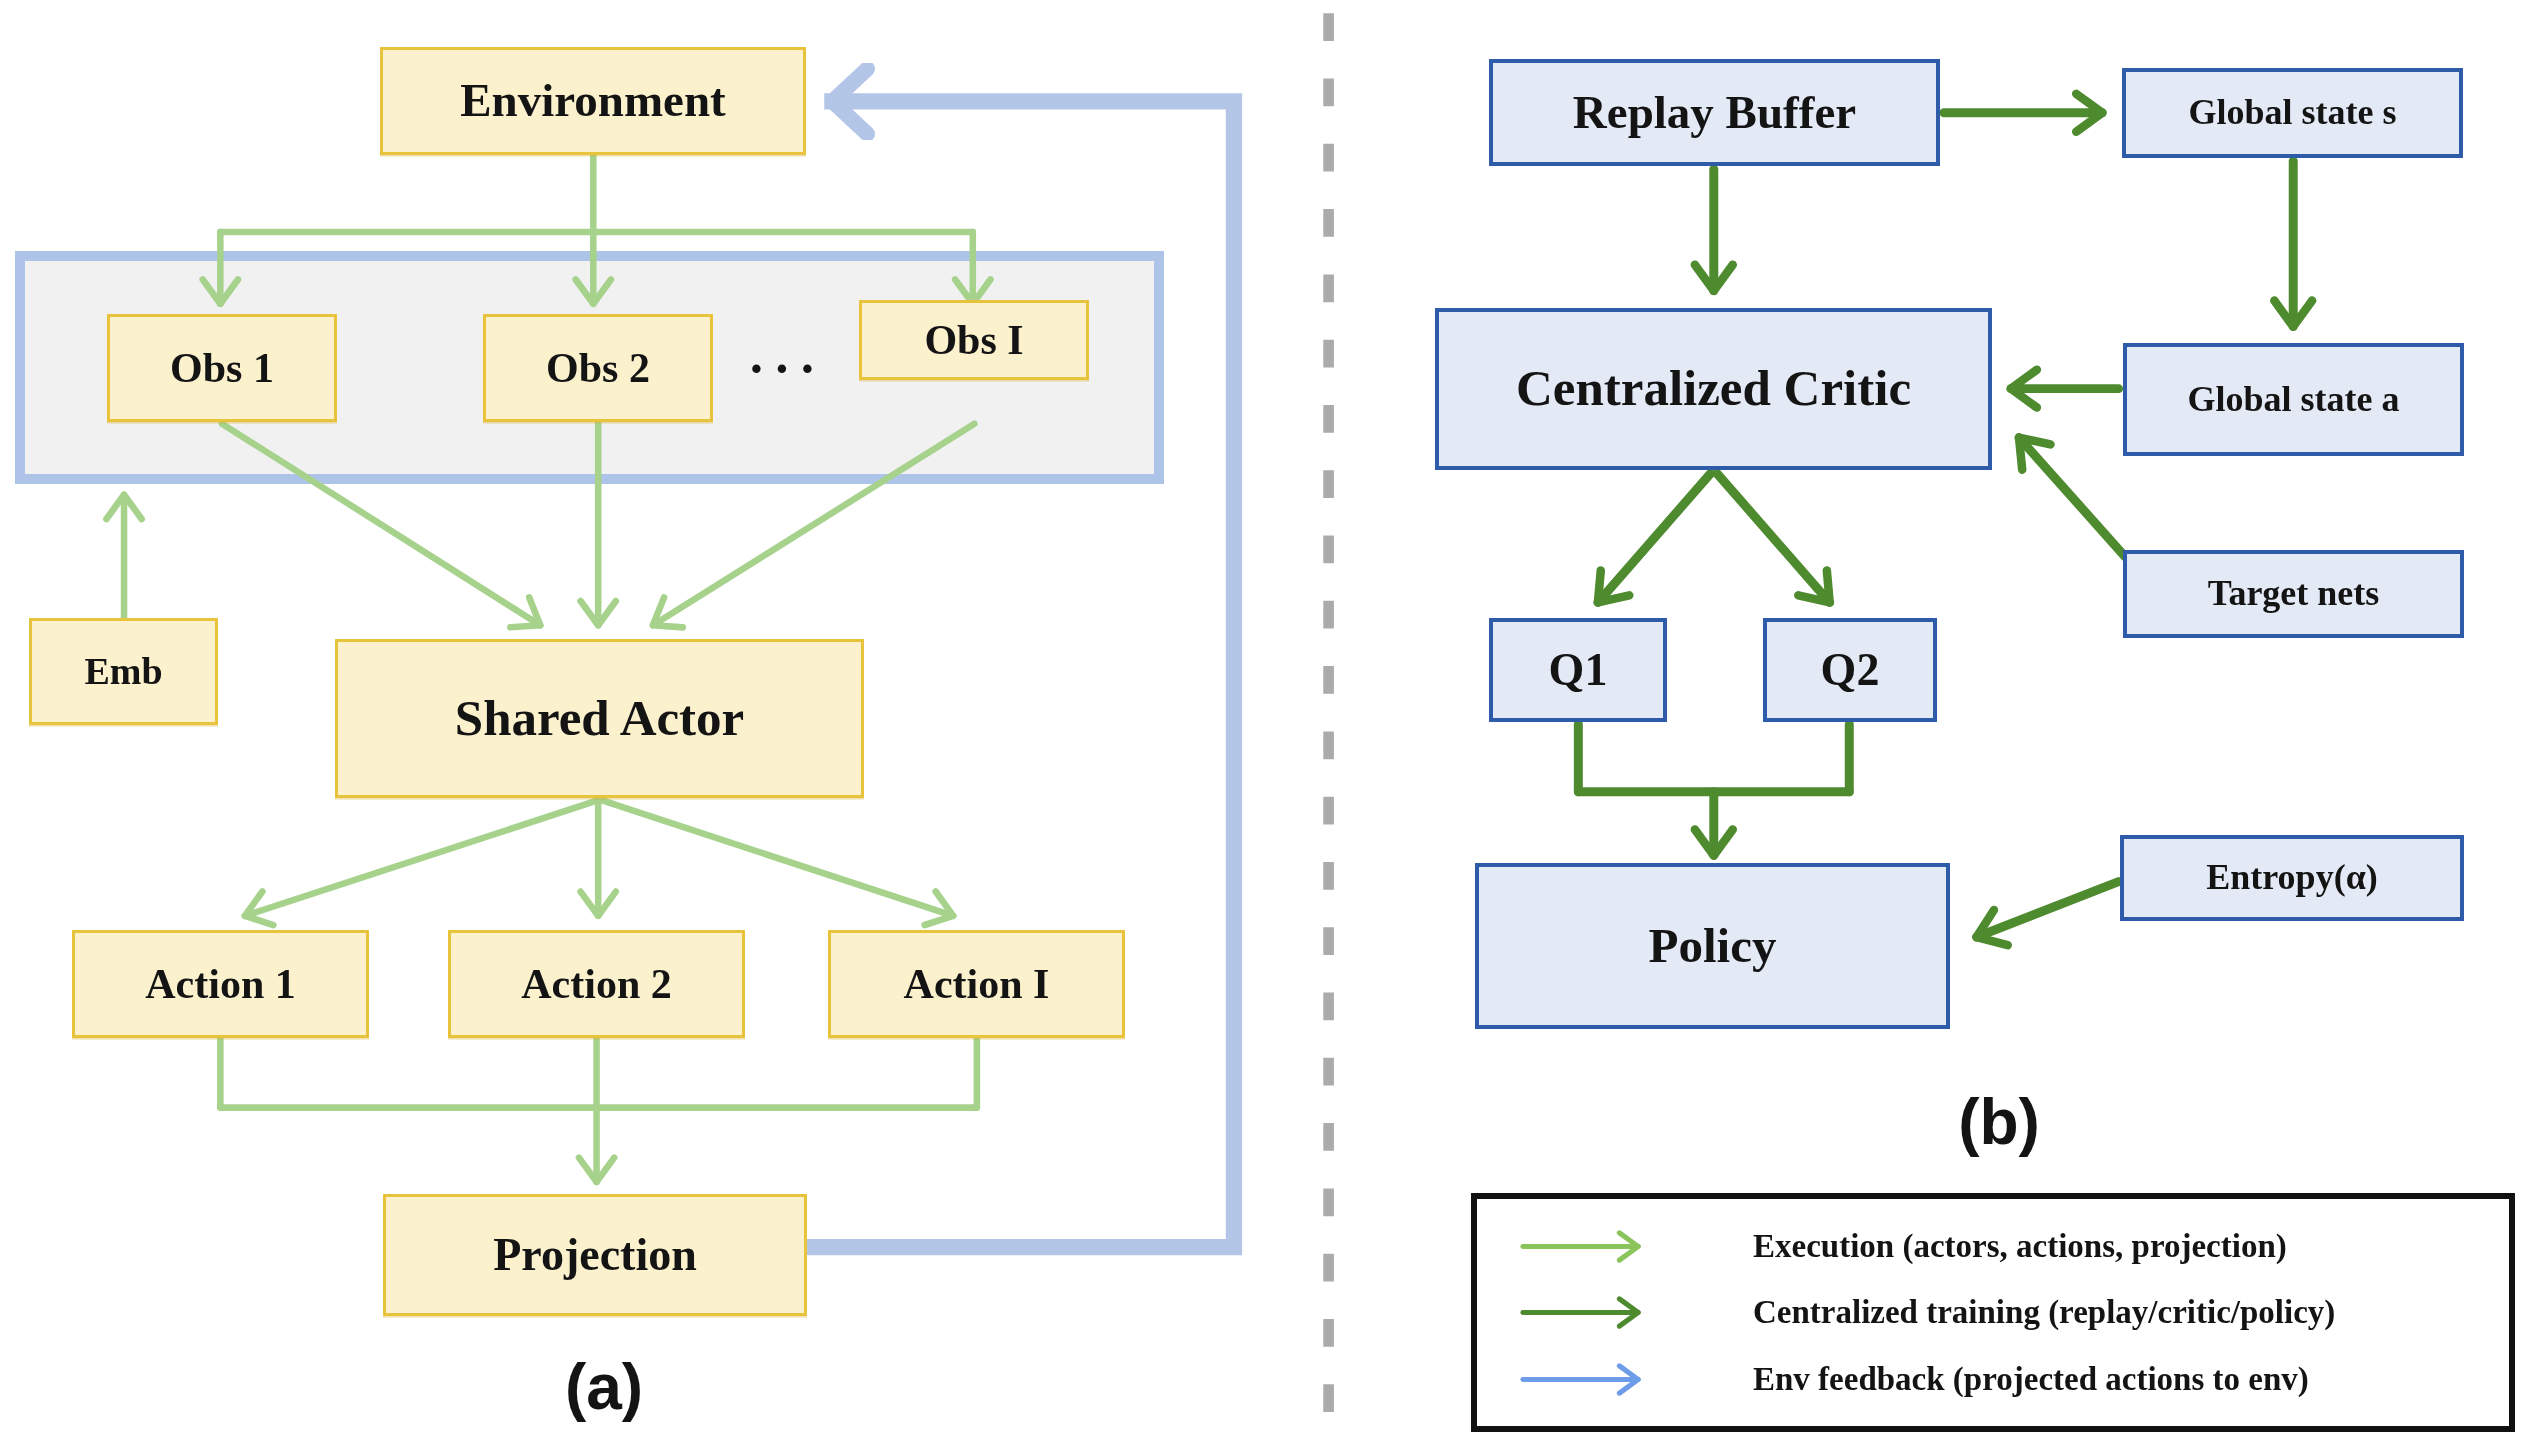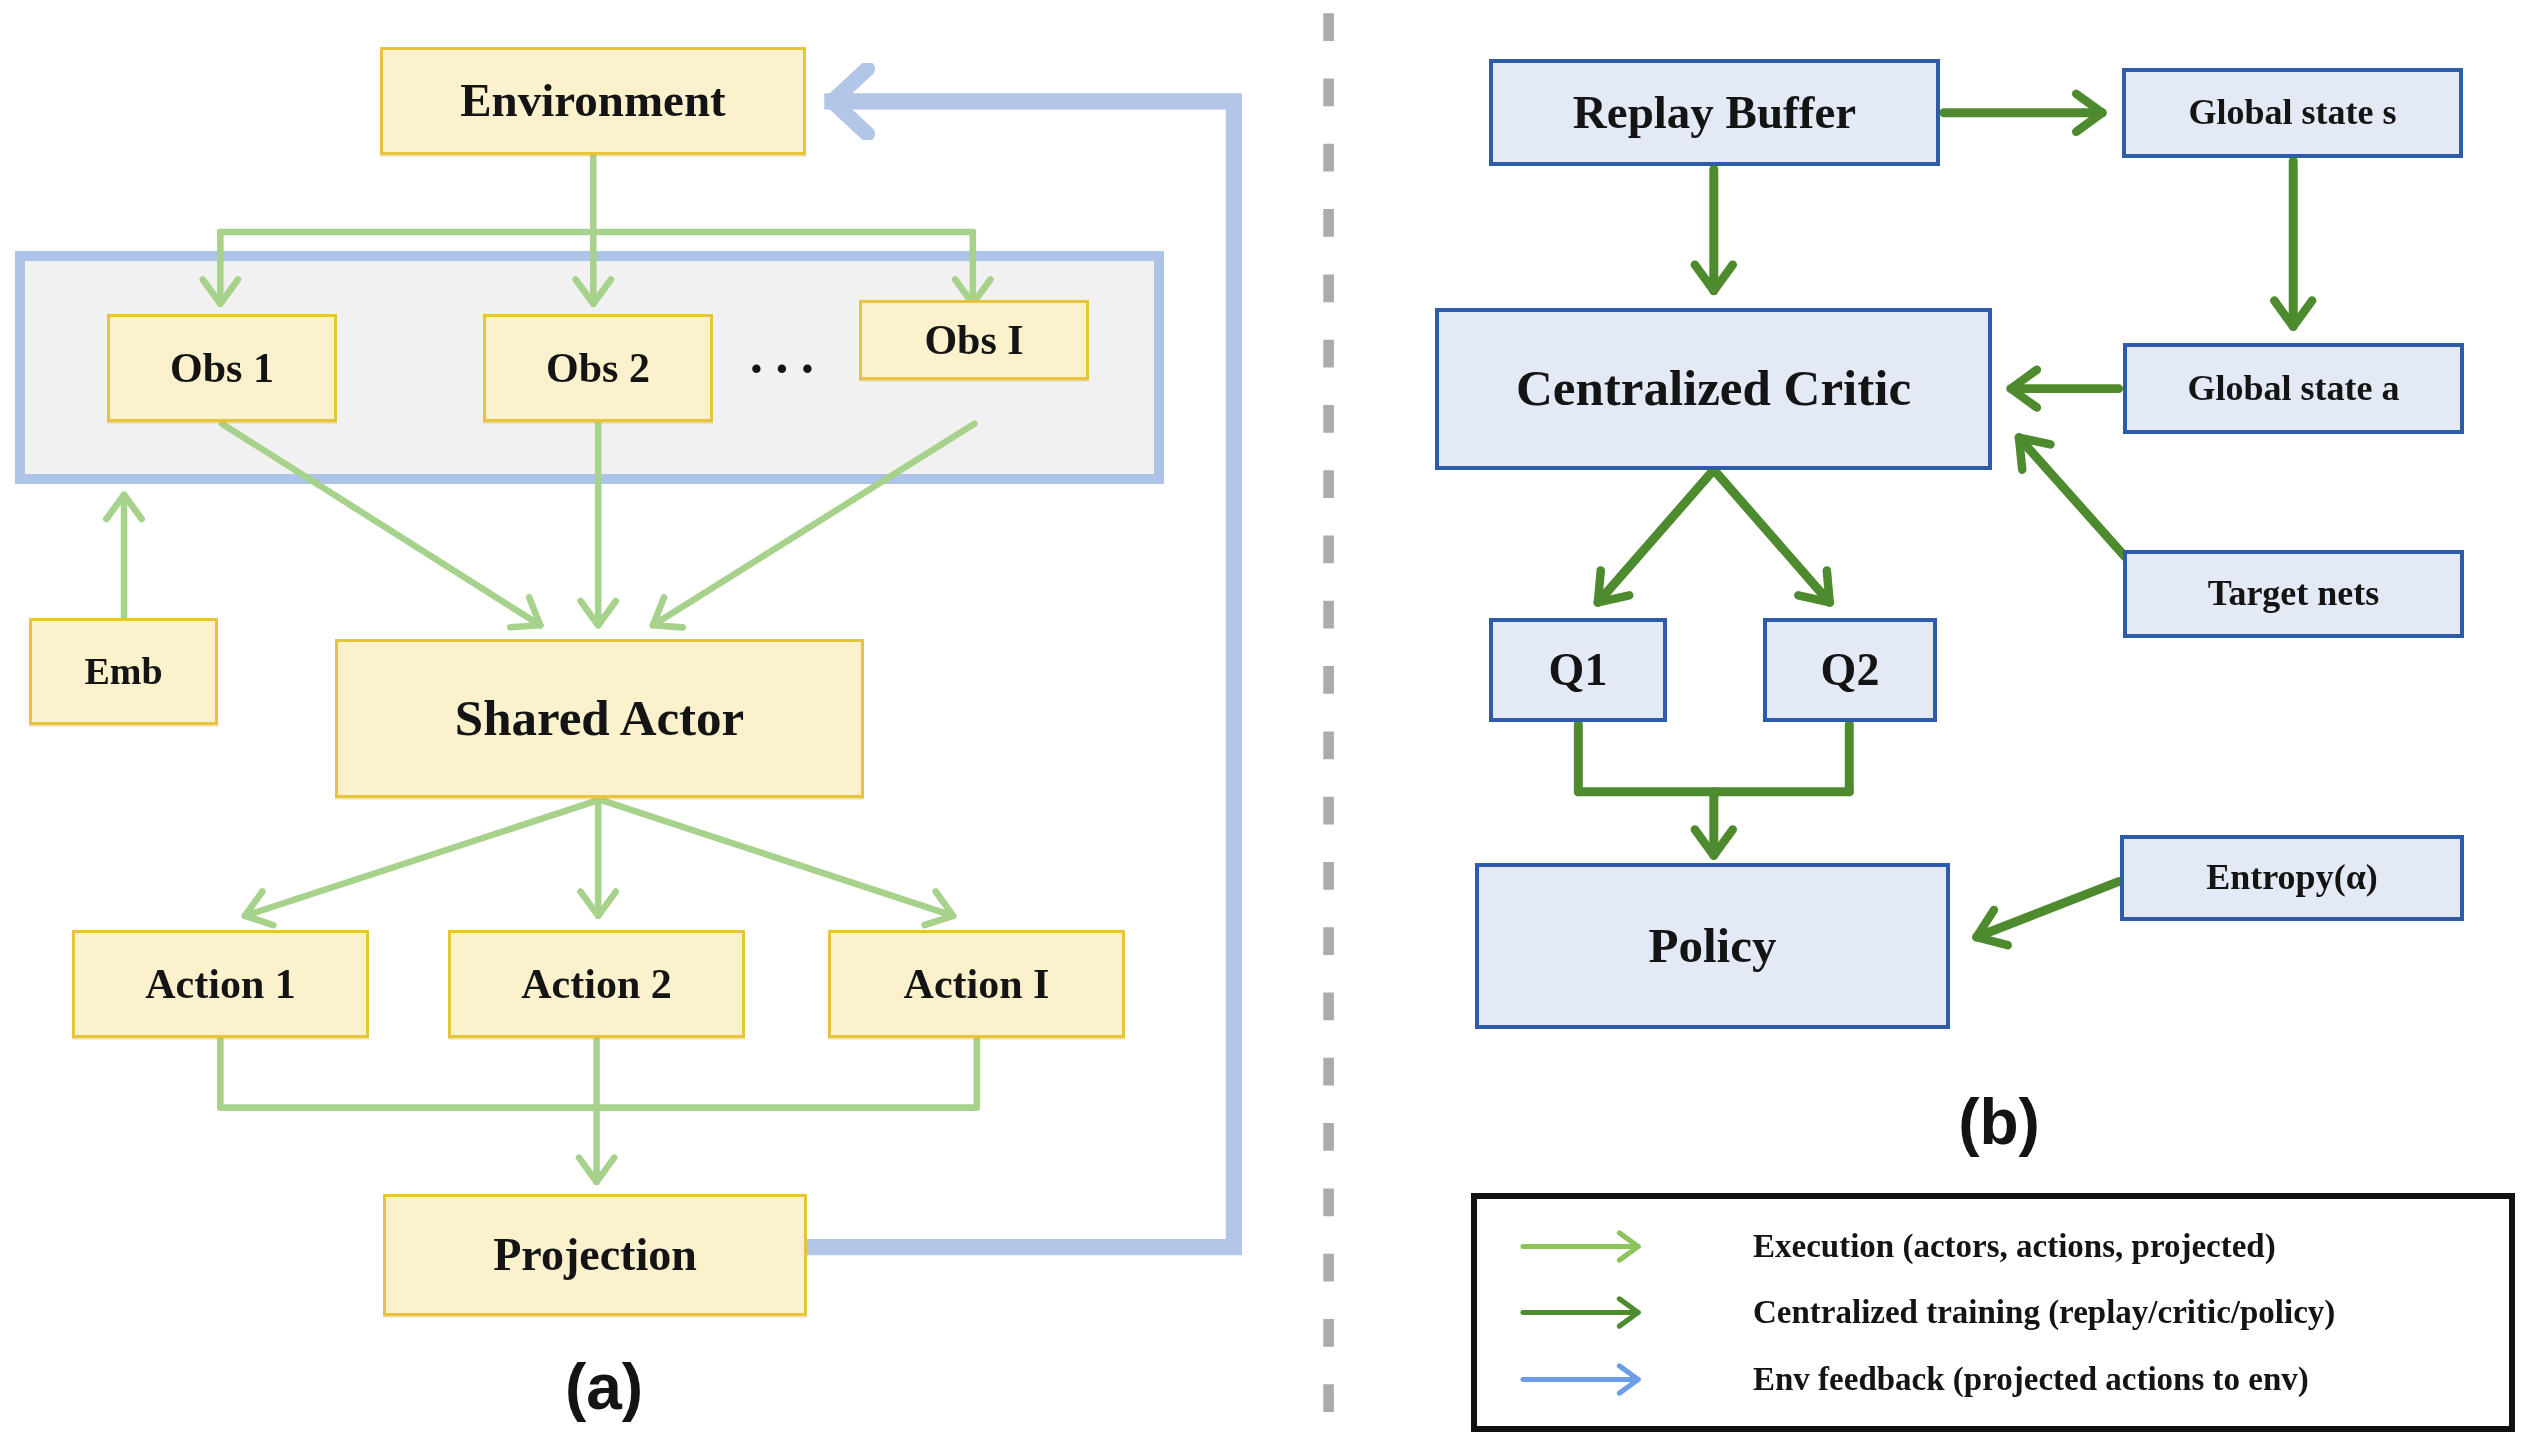--- a/index.html
+++ b/index.html
@@ -152,21 +152,21 @@
     </div>
 
   <div class="box bbox" style="left:2122px;top:68px;width:341px;height:90px;font-size:36px;">
       <span>Global state s</span>
     </div>
 
   <div class="box bbox" style="left:1435px;top:308px;width:557px;height:162px;font-size:51px;">
       <span>Centralized Critic</span>
     </div>
 
-  <div class="box bbox" style="left:2123px;top:343px;width:341px;height:91px;font-size:36px;">
+  <div class="box bbox" style="left:2123px;top:343px;width:341px;height:113px;font-size:36px;">
       <span>Global state a</span>
     </div>
 
   <div class="box bbox" style="left:2123px;top:510px;width:341px;height:88px;font-size:36px;margin-top:40px;">
       <span>Target nets</span>
     </div>
 
   <div class="box bbox" style="left:1489px;top:618px;width:178px;height:104px;font-size:46px;">
       <span>Q1</span>
     </div>
@@ -185,21 +185,21 @@
 
   <div class="caption" style="left:1885px;top:1077px;width:228px;height:90px;font-size:64px;">
       <span>(b)</span>
     </div>
 
   <div class="legend">
     <div class="legend-row">
       <svg class="legend-swatch" width="155" height="39" viewBox="0 0 190 48">
         <line x1="8" y1="24" x2="150" y2="24" class="cExecL wLeg" marker-end="url(#mExecL)"></line>
       </svg>
-      <span class="legend-label">Execution (actors, actions, projected)</span>
+      <span class="legend-label">Execution (actors, actions, projection)</span>
     </div>
     <div class="legend-row">
       <svg class="legend-swatch" width="155" height="39" viewBox="0 0 190 48">
         <line x1="8" y1="24" x2="150" y2="24" class="cTrainL wLeg" marker-end="url(#mTrainL)"></line>
       </svg>
       <span class="legend-label">Centralized training (replay/critic/policy)</span>
     </div>
     <div class="legend-row">
       <svg class="legend-swatch" width="155" height="39" viewBox="0 0 190 48">
         <line x1="8" y1="24" x2="150" y2="24" class="cFbL wLeg" marker-end="url(#mFbL)"></line>

